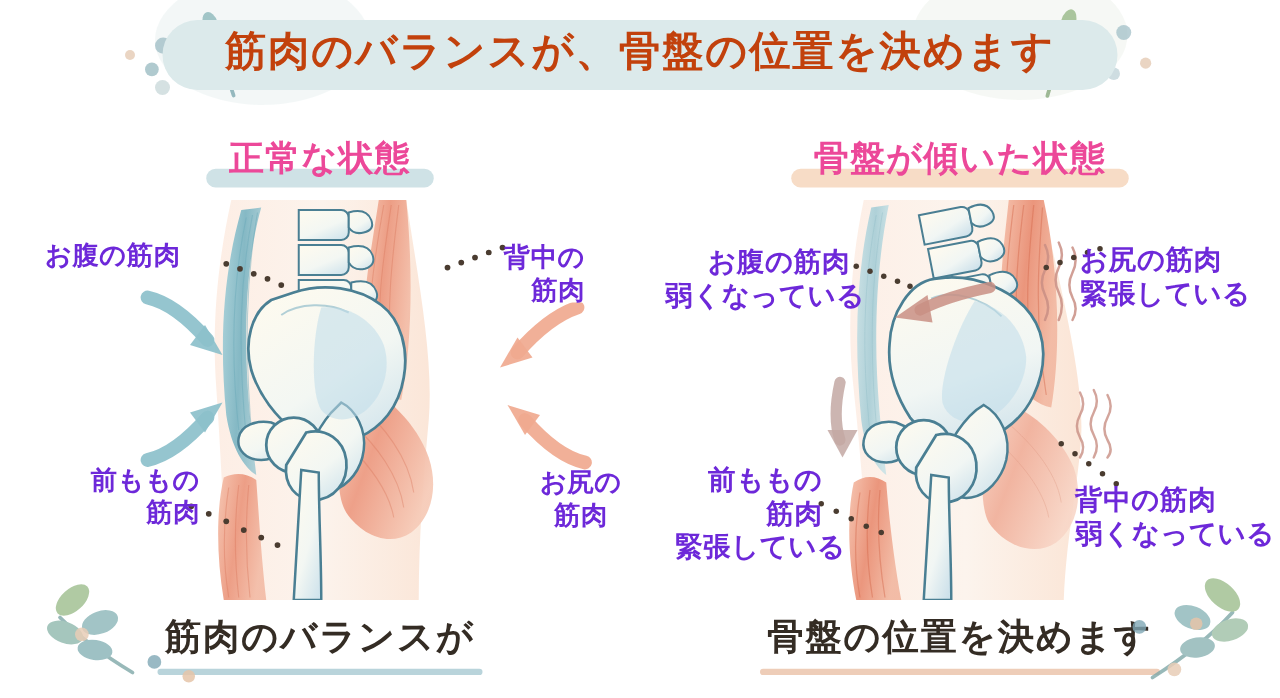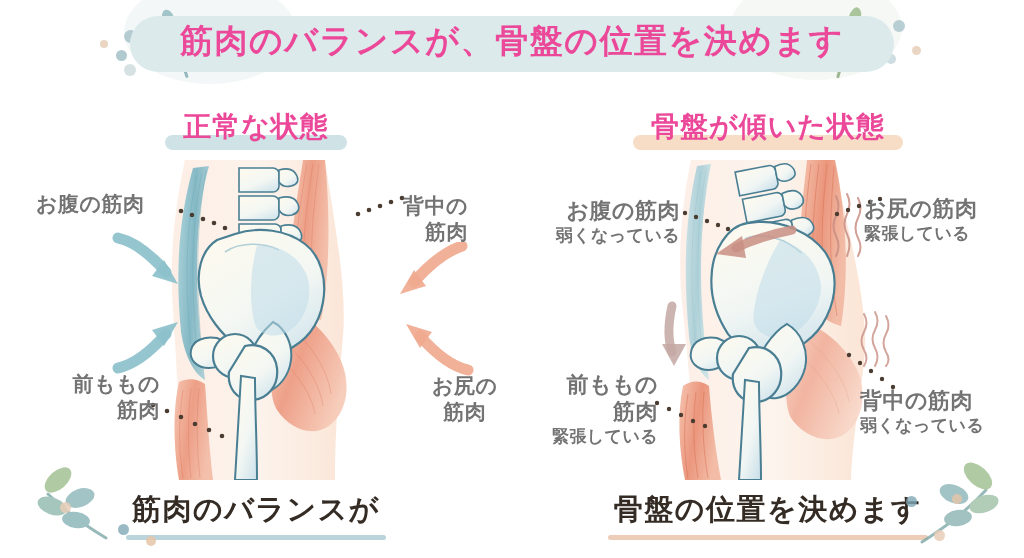--- a/index.html
+++ b/index.html
@@ -55,21 +55,21 @@
     background: #dceaeb;
     border-radius: 34px;
     z-index: 0;
   }
   .title-text {
     position: relative;
     z-index: 1;
     font-size: 33px;
     font-weight: bold;
     letter-spacing: 1.5px;
-    color: #ec4899;
+    color: #c2410c;
     white-space: nowrap;
   }
 
   .leaf-title-l { left: 140px;  top: 8px; }
   .leaf-title-r { right: 140px; top: 6px; }
 
   
   .panel-head {
     position: absolute;
     top: 106px;
@@ -110,26 +110,26 @@
     transform: translateX(-50%);
     width: 234px;
     height: 320px;
   }
   .figure svg { display: block; width: 234px; height: 320px; }
 
   
   .label {
     position: absolute;
     font-weight: bold;
-    color: #737373;
+    color: #6d28d9;
     line-height: 1.22;
     white-space: nowrap;
   }
   .label .main { font-size: 21px; letter-spacing: .5px; display: block; }
-  .label .sub  { font-size: 17px; letter-spacing: .4px; display: block; font-weight: bold; }
+  .label .sub  { font-size: 22px; letter-spacing: .4px; display: block; font-weight: bold; }
   .label.big .main { font-size: 22px; }
   .ta-r { text-align: right; }
   .ta-l { text-align: left; }
   .ta-c { text-align: center; }
 
   
   .leader { position: absolute; pointer-events: none; }
 
   
   .caption {

